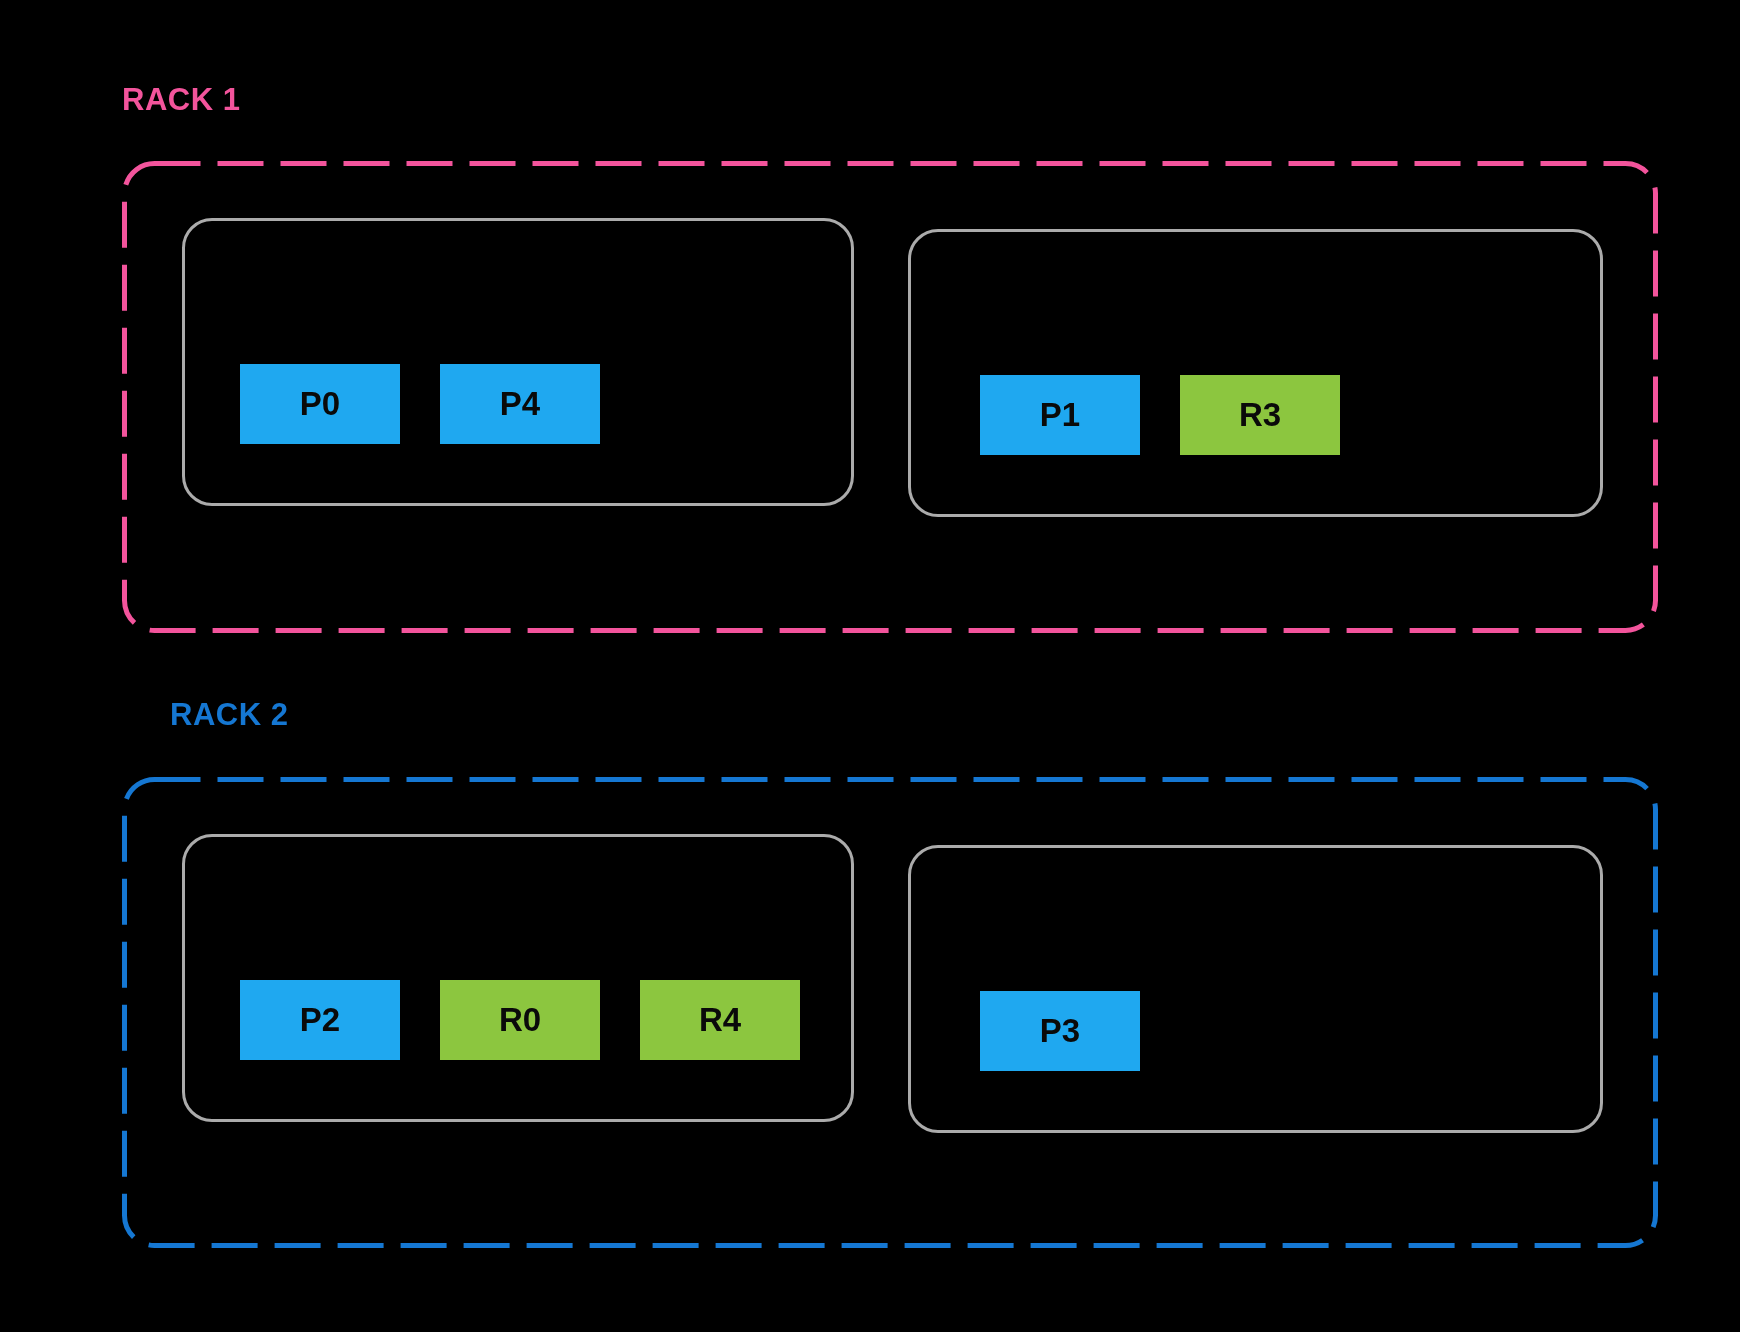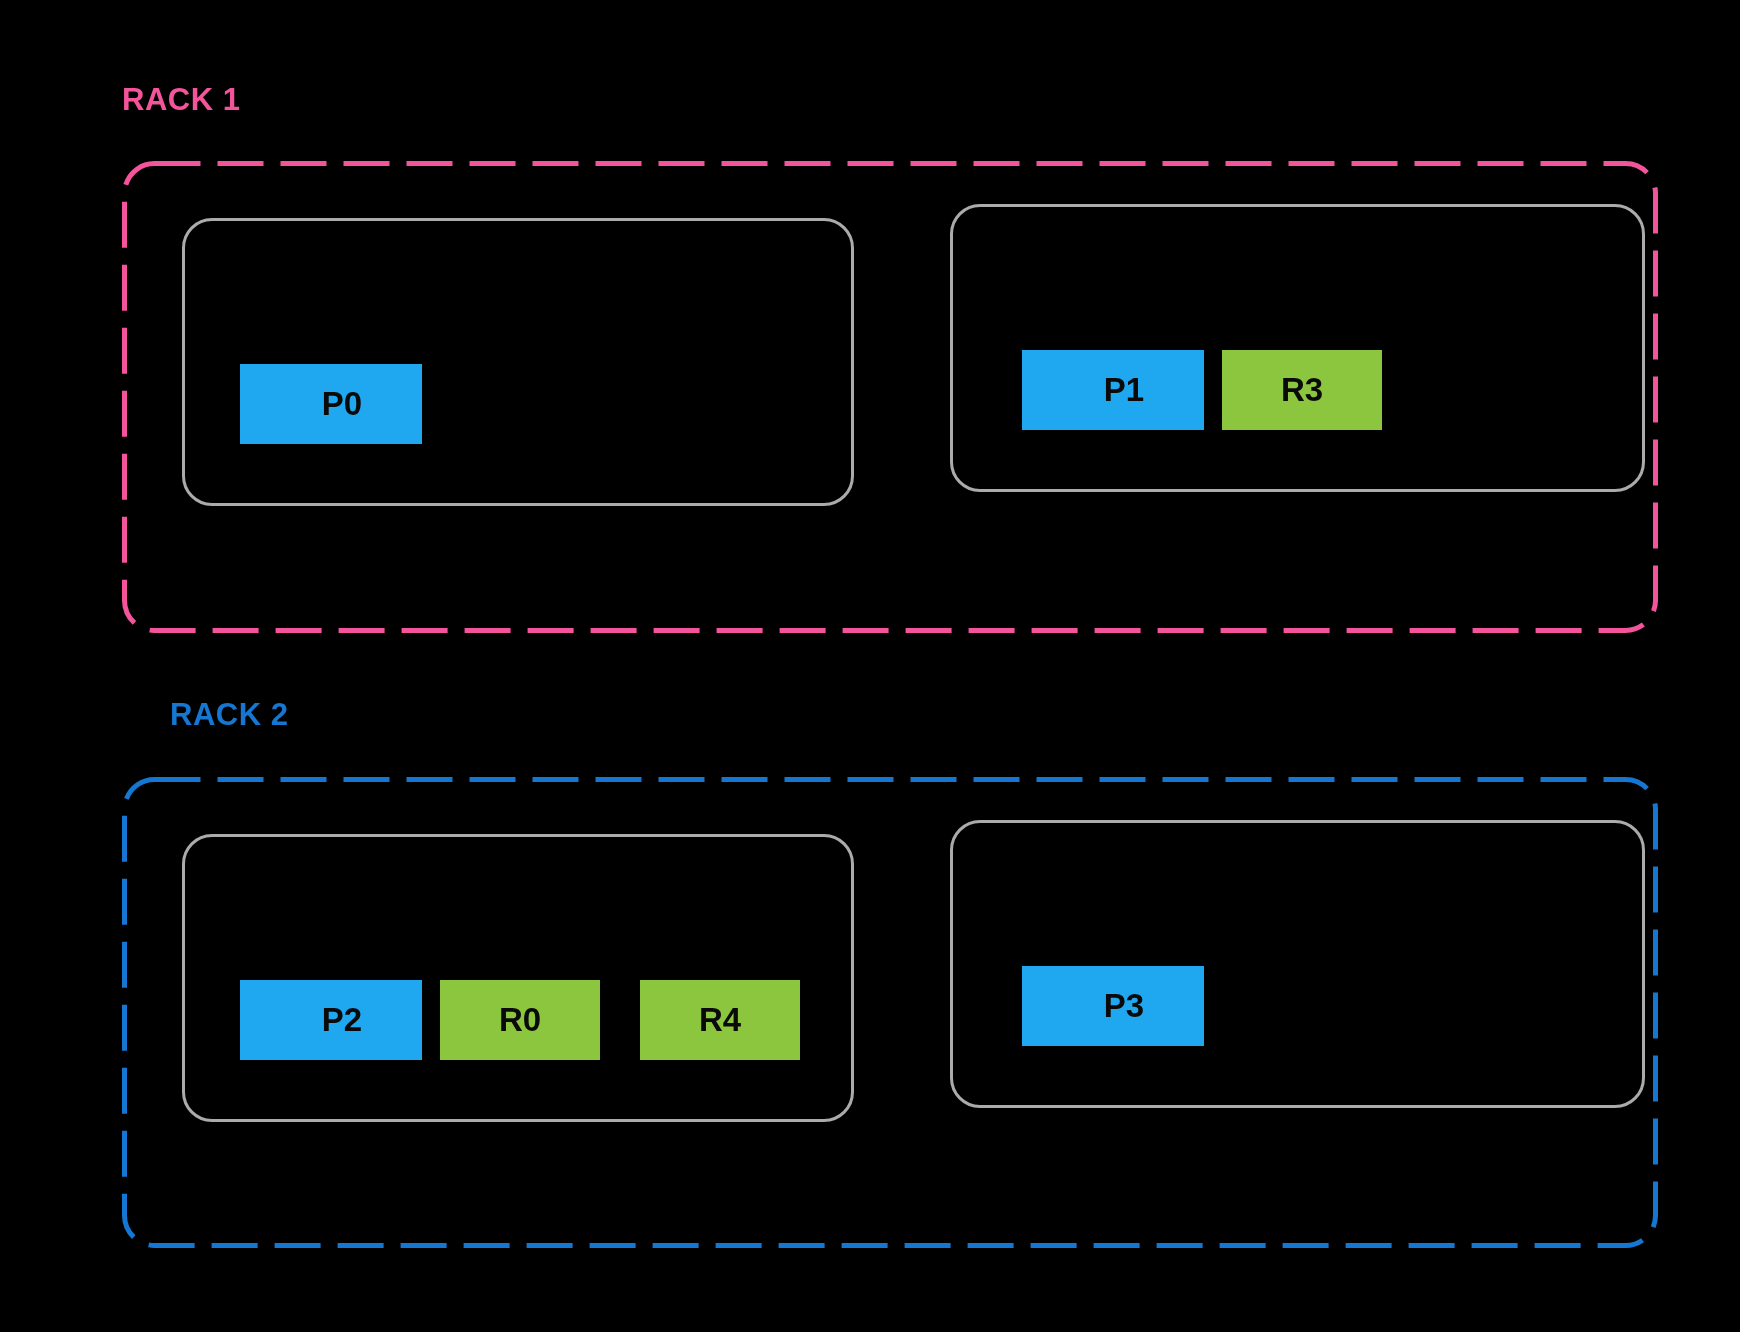--- a/index.html
+++ b/index.html
@@ -46,37 +46,37 @@
   #rack1-box svg rect { stroke: var(--rack1-pink, #F3549C); }
   #rack2-box svg rect { stroke: var(--rack2-blue, #1577D2); }
 
   .node {
     position: absolute;
     border: 3px solid var(--node-border, #ABABAB);
     border-radius: 30px;
     background: transparent;
   }
   .node-left  { left: 60px;  width: 666px; height: 282px; top: 57px; }
-  .node-right { left: 786px; width: 689px; height: 282px; top: 43px; margin-left: 42px; }
+  .node-right { left: 786px; width: 689px; height: 282px; top: 68px; }
 
   .chip {
     position: absolute;
     top: 143px;
     width: 160px;
     height: 80px;
     display: flex;
     align-items: center;
     justify-content: center;
   }
   .chip span {
     font-size: 33px;
     font-weight: 700;
     color: var(--chip-text, #0A0A0A);
   }
-  [data-color="chip-blue"]  { background: var(--chip-blue, #1FA8F0); padding-left: 22px; }
+  [data-color="chip-blue"]  { background: var(--chip-blue, #1FA8F0); }
   [data-color="chip-green"] { background: var(--chip-green, #8CC63F); }
 
   .pos-a1 { left: 55px; }
   .pos-a2 { left: 255px; }
   .pos-a3 { left: 455px; }
   .pos-b1 { left: 69px; }
   .pos-b2 { left: 269px; }
 </style>
 </head>
 <body>
@@ -86,20 +86,23 @@
   <div class="rack-label" id="rack1-label">RACK 1</div>
 
   <div class="rack-box" id="rack1-box">
     <svg class="rack-border" viewBox="0 0 1536 472" preserveAspectRatio="none">
       <rect x="2.5" y="2.5" width="1531" height="467" rx="30" ry="30"></rect>
     </svg>
 
     <div class="node node-left">
       <div class="chip pos-a1" data-color="chip-blue">
         <span>P0</span>
+      </div>
+      <div class="chip pos-a2" data-color="chip-blue">
+        <span>P4</span>
       </div>
     </div>
 
     <div class="node node-right">
       <div class="chip pos-b1" data-color="chip-blue">
         <span>P1</span>
       </div>
       <div class="chip pos-b2" data-color="chip-green">
         <span>R3</span>
       </div>

